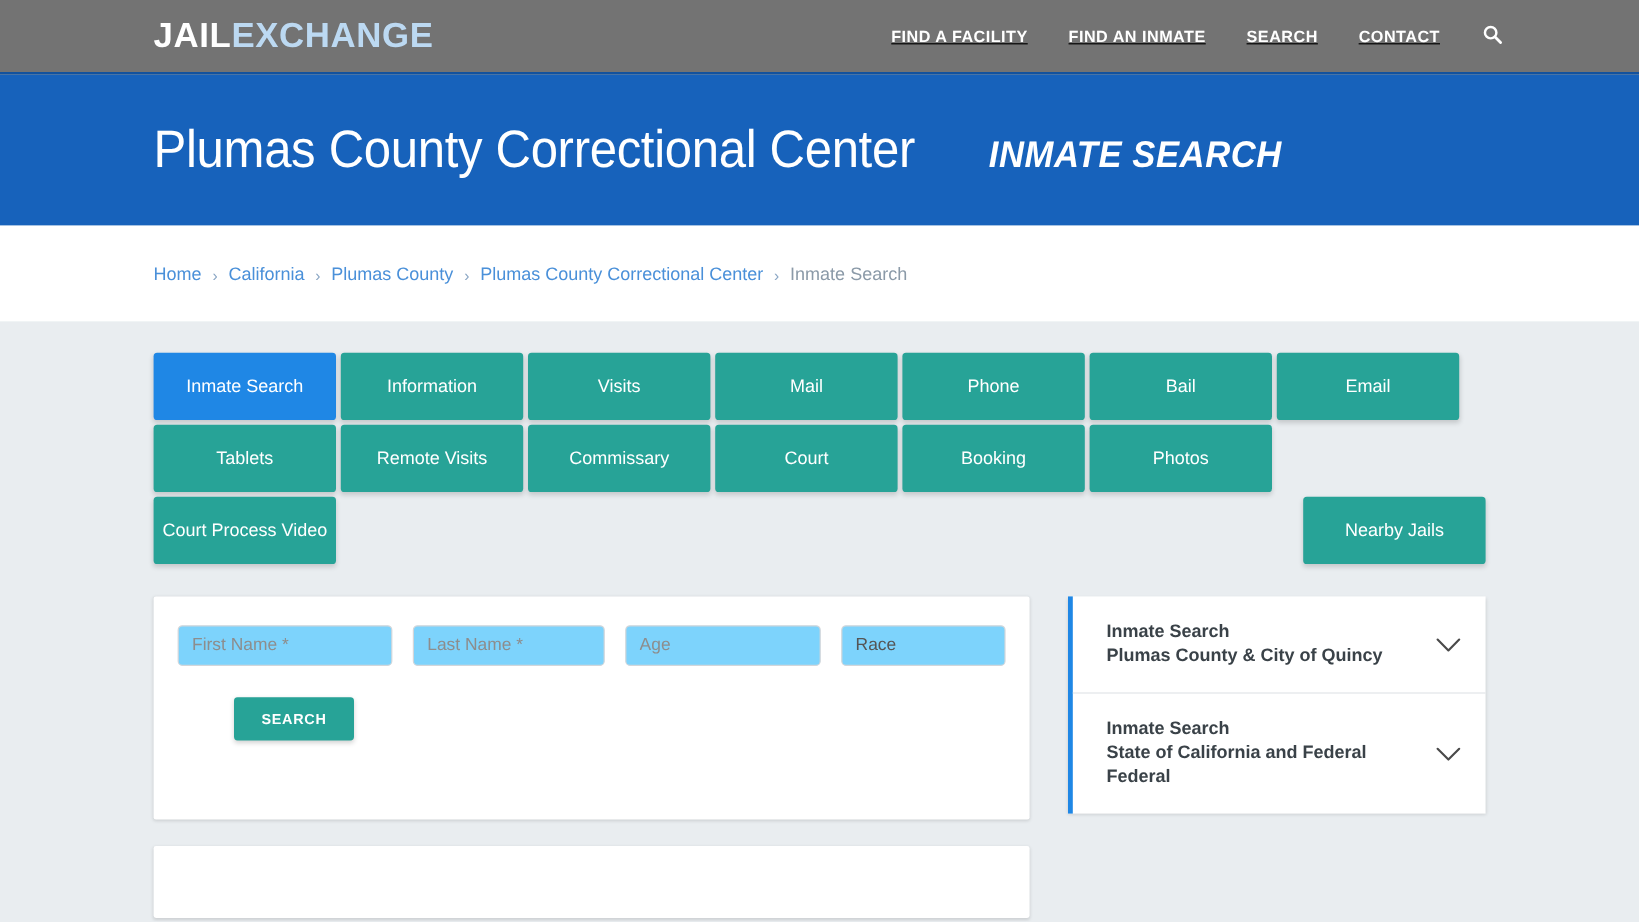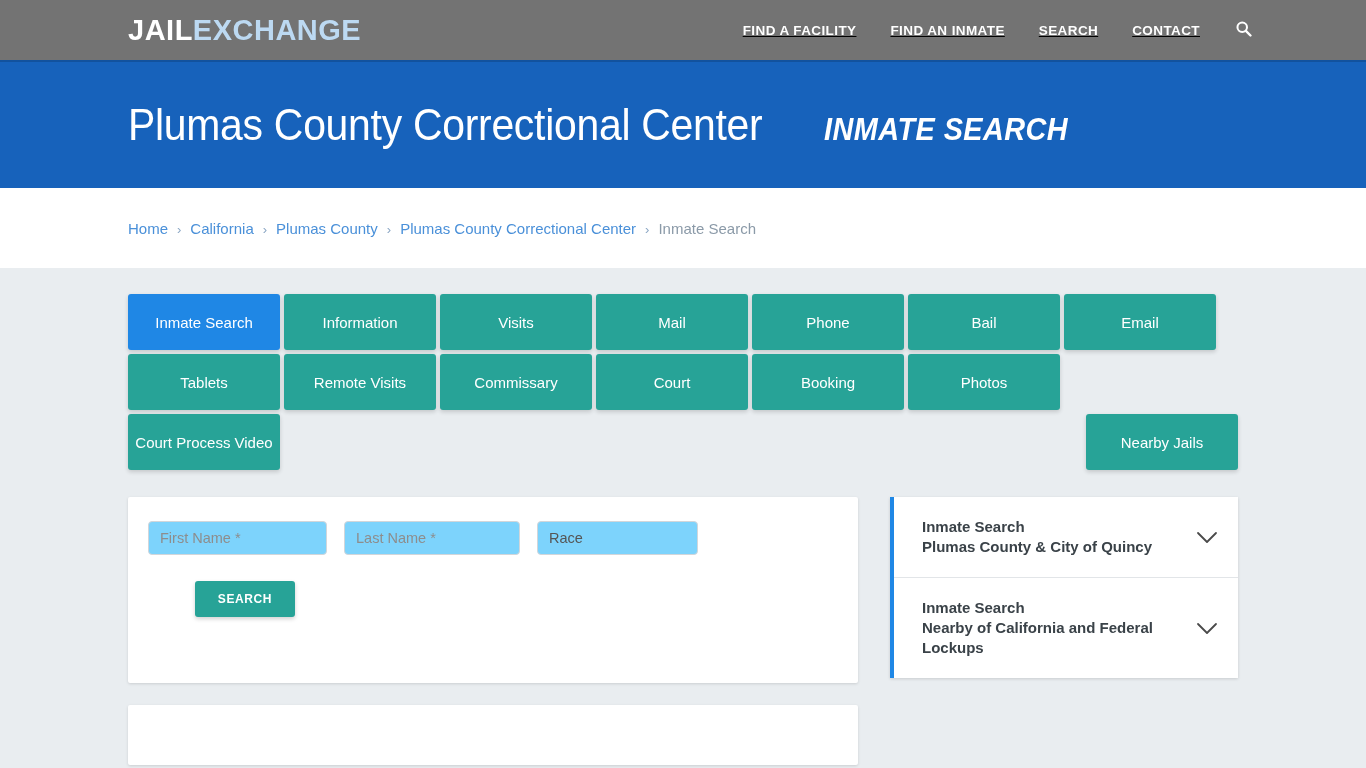--- a/index.html
+++ b/index.html
@@ -175,21 +175,21 @@
     border-radius: 4px;
     font-size: 14.5px;
     color: #555;
     padding: 0 11px;
     background: #7dd3fc;
     font-family: "Liberation Sans", sans-serif;
     outline: none;
   }
   .fields input::placeholder { color: #8d8d8d; }
   .f-first { width: 179px; }
-  .f-last  { width: 176px; }
+  .f-last  { width: 160px; }
   .f-age   { width: 163px; }
   .f-race  {
     width: 161px;
     appearance: none; -webkit-appearance: none;
     background-image:
       linear-gradient(45deg, transparent 50%, #666 50%),
       linear-gradient(135deg, #666 50%, transparent 50%);
     background-position: calc(100% - 18px) 15px, calc(100% - 13px) 15px;
     background-size: 5px 5px, 5px 5px;
     background-repeat: no-repeat;
@@ -307,20 +307,21 @@
     <button class="tab">Nearby Jails</button>
   </div>
 
   <div class="cols">
 
     <div class="leftcol">
       <div class="card search-card">
         <div class="fields">
           <input class="f-first" type="text" placeholder="First Name *" style="">
           <input class="f-last" type="text" placeholder="Last Name *" style="">
+          <input class="f-age" type="text" placeholder="Age" style="">
           <select class="f-race">
             <option>Race</option>
           </select>
         </div>
         <button class="searchbtn">SEARCH</button>
       </div>
 
       <div class="card card2"></div>
     </div>
 
@@ -335,21 +336,21 @@
           <span class="chev">
             <svg width="22" height="13" viewBox="0 0 22 13" fill="none" aria-hidden="true">
               <polyline points="2,2 11,11 20,2" stroke="#4a4a4a" stroke-width="1.8" fill="none" stroke-linecap="round" stroke-linejoin="round"></polyline>
             </svg>
           </span>
         </div>
 
         <div class="acc-item">
           <div class="acc-text">
             <span class="l1">Inmate Search</span>
-            <span class="l2">Nearby of California and Federal Lockups</span>
+            <span class="l2">State of California and Federal Federal</span>
           </div>
           <span class="chev">
             <svg width="22" height="13" viewBox="0 0 22 13" fill="none" aria-hidden="true">
               <polyline points="2,2 11,11 20,2" stroke="#4a4a4a" stroke-width="1.8" fill="none" stroke-linecap="round" stroke-linejoin="round"></polyline>
             </svg>
           </span>
         </div>
 
       </div>
     </div>

